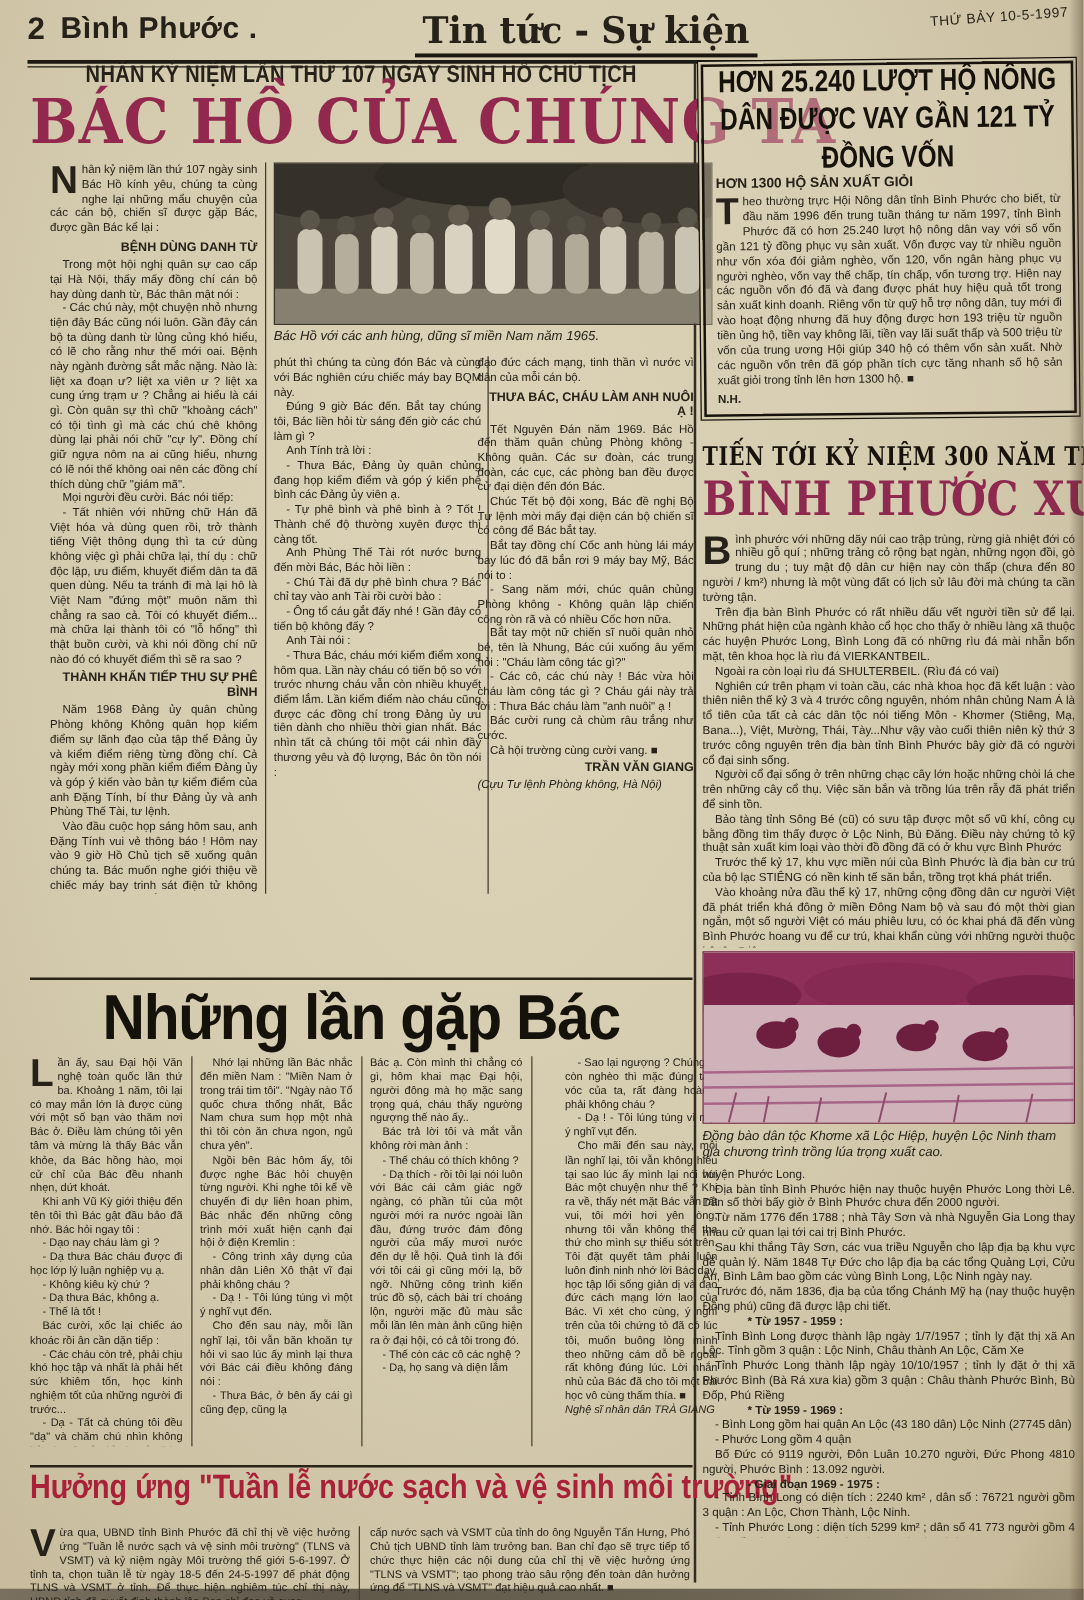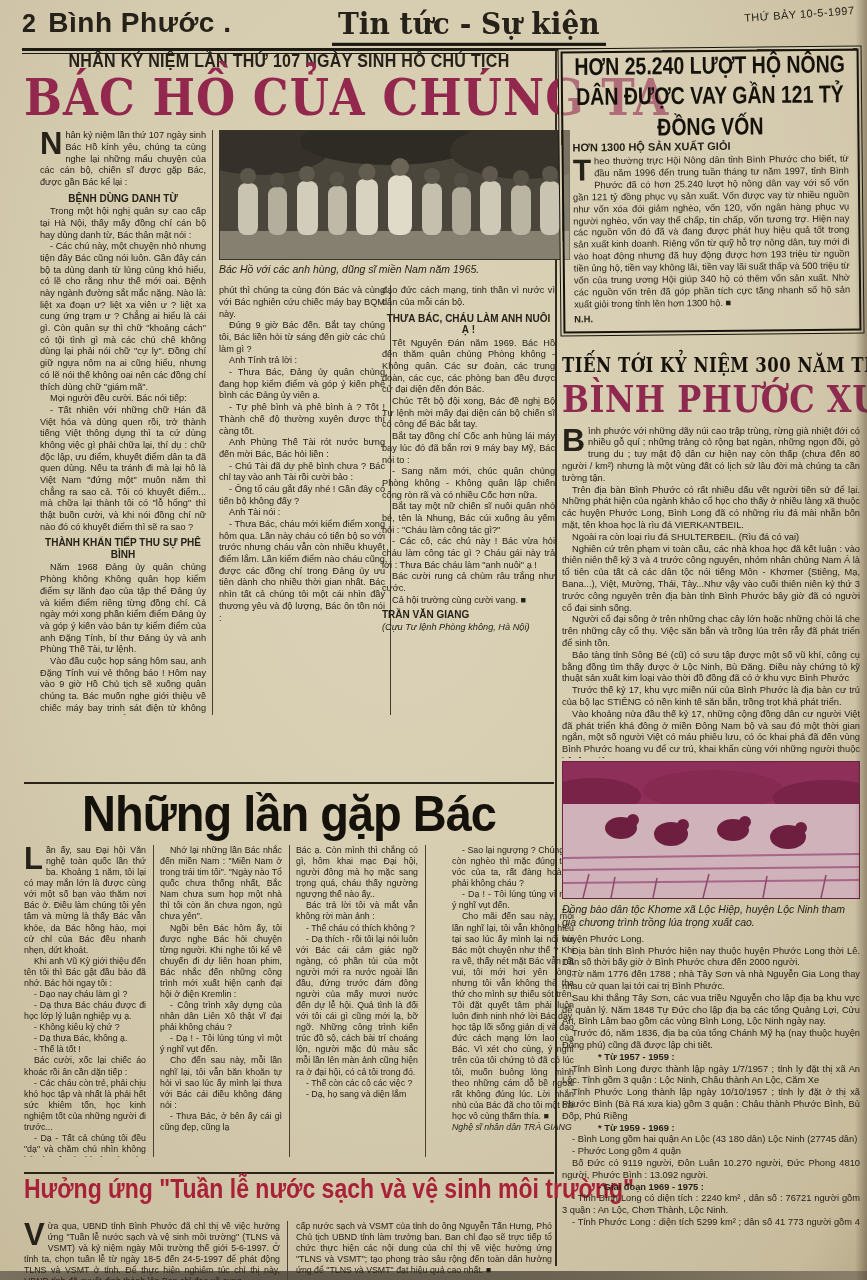--- a/index.html
+++ b/index.html
@@ -7,37 +7,37 @@
     background:radial-gradient(ellipse at 45% 35%, #ddd3b8 0%, #d5cbaf 50%, #c7bb9c 92%, #b7aa89 100%);
     font-family:"Liberation Sans",sans-serif;color:#262219;}
   .page::after{content:"";position:absolute;right:0;top:0;bottom:0;width:12px;
     background:linear-gradient(to right, rgba(0,0,0,0), rgba(66,50,32,.40));pointer-events:none;}
   .page::before{content:"";position:absolute;left:0;right:0;bottom:0;height:9px;
     background:linear-gradient(to right,#7a7060,#5f584a 30%,#6e6554 70%,#8a7f6a);pointer-events:none;}
 
   
   .masthead{position:absolute;left:22px;top:6px;right:10px;height:40px;}
   .mh-num{font-size:25px;font-weight:bold;display:inline-block;vertical-align:top;line-height:34px;}
-  .mh-name{font-size:28px;font-weight:bold;display:inline-block;margin-left:8px;line-height:34px;letter-spacing:.5px;}
+  .mh-name{font-size:24px;font-weight:bold;display:inline-block;margin-left:8px;line-height:34px;letter-spacing:.5px;}
   .mh-section{position:absolute;left:310px;top:2px;font-family:"DejaVu Serif",serif;font-weight:bold;
     font-size:28px;transform:scaleY(1.05);border-bottom:3px solid #1c1811;padding:0 6px 1px;}
   .mh-date{position:absolute;right:2px;top:2px;font-size:11px;transform:rotate(-4deg);letter-spacing:.5px;}
   .mh-rule{position:absolute;left:0;right:0;top:42px;height:3px;background:#1d1a13;}
   .mh-rule2{position:absolute;left:0;width:58%;top:47px;height:1px;background:#1d1a13;}
 
   .vsep-main{position:absolute;left:555px;top:50px;bottom:14px;width:2px;background:#332c20;}
 
   
   .cols .blk, .flow .blk{font-size:9.2px;line-height:1.27;text-align:justify;}
   .blk.p{text-indent:10px;}
   .blk.cont{text-indent:0;}
-  .blk.h{font-weight:bold;font-size:10px;margin:4px 0 2px;text-align:center;line-height:1.15;}
+  .blk.h{font-weight:bold;font-size:10px;margin:4px 0 2px;text-align:right;line-height:1.15;}
   .blk.lead{text-indent:0;}
   .blk.lead::first-letter{float:left;font-size:31px;line-height:.8;font-weight:bold;padding:2px 3px 0 0;}
-  .blk.by{text-align:left;font-weight:bold;font-size:10px;margin-top:3px;text-indent:0;}
+  .blk.by{text-align:right;font-weight:bold;font-size:10px;margin-top:3px;text-indent:0;}
   .blk.note{font-style:italic;font-size:9.2px;text-indent:0;}
 
   
   .article1{position:absolute;left:24px;top:52px;width:530px;height:724px;}
   .kicker1{text-align:center;font-weight:bold;font-size:16px;transform:scaleY(1.2);letter-spacing:.3px;white-space:nowrap;}
   .headline1{text-align:center;font-family:"DejaVu Serif",serif;font-weight:bold;font-size:45px;
     color:#93284f;transform:scaleY(1.1);letter-spacing:1px;line-height:1.05;margin-top:4px;white-space:nowrap;}
   .a1-body{position:relative;margin-top:9px;height:585px;margin-left:16px;}
   .a1-c1{position:absolute;left:0;top:0;width:166px;height:585px;overflow:hidden;}
   .a1-photo{position:absolute;left:179px;top:0;width:351px;height:130px;border:1px solid #3a352b;box-sizing:border-box;}
@@ -207,21 +207,21 @@
           <div class="blk p">- Dạ ! - Tôi lúng túng vì một ý nghĩ vụt đến.</div>
           <div class="blk p">Cho đến sau này, mỗi lần nghĩ lại, tôi vẫn băn khoăn tự hỏi vì sao lúc ấy mình lại thưa với Bác cái điều không đáng nói :</div>
           <div class="blk p">- Thưa Bác, ở bên ấy cái gì cũng đẹp, cũng lạ</div>
         </div>
       <div class="a2-sep" style="left:265px"></div>
       <div class="a2-c cols" style="left:272px">
           <div class="blk cont">Bác ạ. Còn mình thì chẳng có gì, hôm khai mạc Đại hội, người đông mà họ mặc sang trọng quá, cháu thấy ngường ngượng thế nào ấy..</div>
           <div class="blk p">Bác trả lời tôi và mắt vẫn không rời màn ảnh :</div>
           <div class="blk p">- Thế cháu có thích không ?</div>
           <div class="blk p">- Dạ thích - rồi tôi lại nói luôn với Bác cái cảm giác ngỡ ngàng, có phần tủi của một người mới ra nước ngoài lần đầu, đứng trước đám đông người của mấy mươi nước đến dự lễ hội. Quả tình là đối với tôi cái gì cũng mới lạ, bỡ ngỡ. Những công trình kiến trúc đồ sộ, cách bài trí choáng lộn, người mặc đủ màu sắc mỗi lần lên màn ảnh cũng hiện ra ở đại hội, có cả tôi trong đó.</div>
-          <div class="blk p">- Thế còn các cô các việc ?</div>
+          <div class="blk p">- Thế còn các cô các nghệ ?</div>
           <div class="blk p">- Dạ, họ sang và diện lắm</div>
         </div>
       <div class="a2-sep" style="left:401px"></div>
       <div class="a2-c cols" style="left:428px">
           <div class="blk p">- Sao lại ngượng ? Chúng ta còn nghèo thì mặc đúng tầm vóc của ta, rất đàng hoàng, phải không cháu ?</div>
           <div class="blk p">- Dạ ! - Tôi lúng túng vì một ý nghĩ vụt đến.</div>
           <div class="blk p">Cho mãi đến sau này, mỗi lần nghĩ lại, tôi vẫn không hiểu tại sao lúc ấy mình lại nói với Bác một chuyện như thế ? Khi ra về, thấy nét mặt Bác vẫn rất vui, tôi mới hơi yên lòng, nhưng tôi vẫn không thể tha thứ cho mình sự thiếu sót trên. Tôi đặt quyết tâm phải luôn luôn đinh ninh nhớ lời Bác dạy, học tập lối sống giản dị và đạo đức cách mạng lớn lao của Bác. Vì xét cho cùng, ý nghĩ trên của tôi chứng tỏ đã có lúc tôi, muốn buông lỏng mình theo những cám dỗ bề ngoài rất không đúng lúc. Lời nhắn nhủ của Bác đã cho tôi một bài học vô cùng thấm thía. ■</div>
           <div class="blk note">Nghệ sĩ nhân dân TRÀ GIANG</div>
         </div>
     </div>

